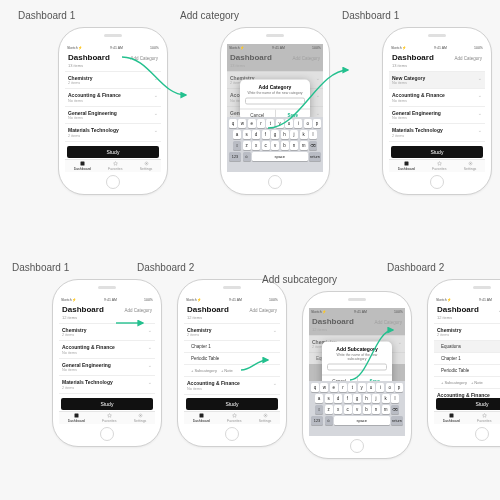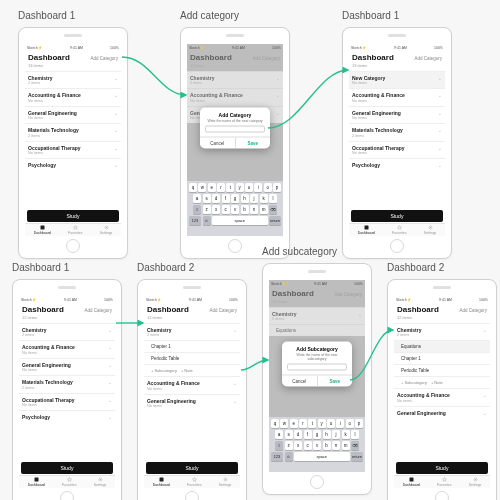--- a/index.html
+++ b/index.html
@@ -12,26 +12,27 @@
     overflow: hidden;
   }
 
   .canvas { position: relative; width: 500px; height: 500px; }
 
   .screen-group { position: absolute; width: 110px; }
   .screen-label { font-size: 10px; color: #555; margin-bottom: 6px; }
 
   
   .phone {
-    width: 110px; height: 232px;
+    width: 110px; height: 168px;
     background: #fff;
     border: 1px solid #d0d0d0;
-    border-radius: 8px;
+    border-radius: 26px;
     position: relative;
     box-shadow: 0 1px 2px rgba(0,0,0,0.05);
+    margin-left: 40px;
   }
   .phone::before {
     content: ""; position: absolute; top: 6px; left: 50%; transform: translateX(-50%);
     width: 18px; height: 3px; background: #e0e0e0; border-radius: 2px;
   }
   .phone::after {
     content: ""; position: absolute; bottom: 5px; left: 50%; transform: translateX(-50%);
     width: 12px; height: 12px; border: 1px solid #d8d8d8; border-radius: 50%;
   }
   .viewport {
@@ -543,21 +544,21 @@
                 <circle cx="5" cy="5" r="3" fill="none" stroke="currentColor" stroke-width="0.8"></circle>
                 <circle cx="5" cy="5" r="1" fill="currentColor"></circle>
               </svg>
               <span>Settings</span>
             </div>
         </div>
       </div>
     </div>
   </div>
 
-  <div class="screen-group" style="left:262px; top:246px;">
+  <div class="screen-group" style="left:262px; top:274px;">
     <div class="screen-label">Add subcategory</div>
     <div class="phone">
       <div class="viewport dim">
         <div class="statusbar">
           <span>Sketch ⚡</span>
           <span>9:41 AM</span>
           <span>100%</span>
         </div>
         <div class="header" style="opacity:.55">
           <div class="header-row">

